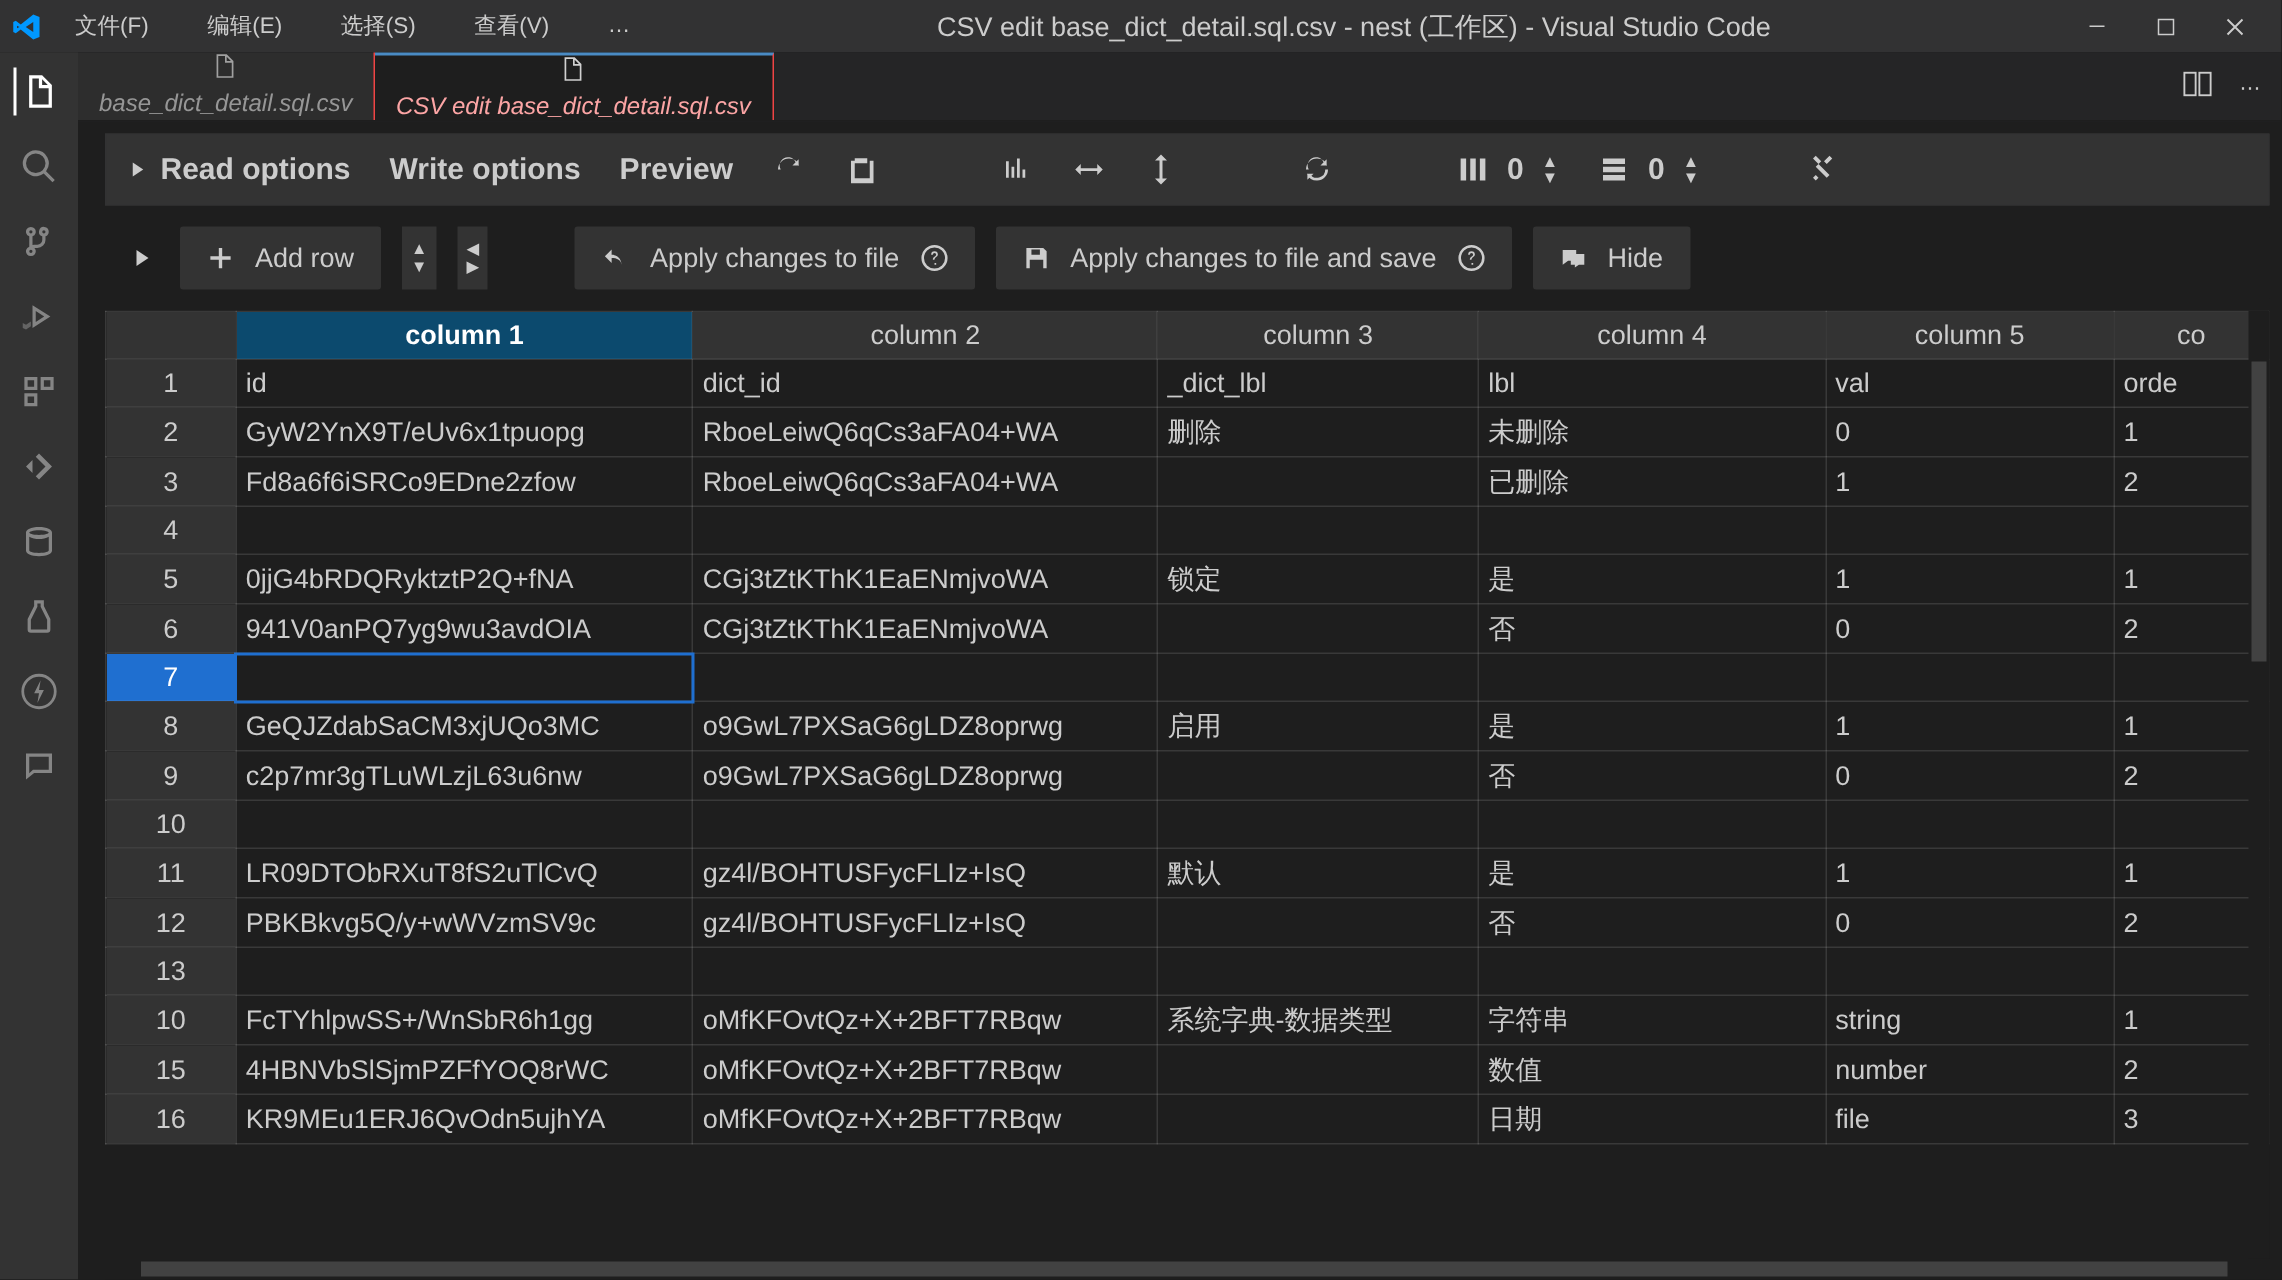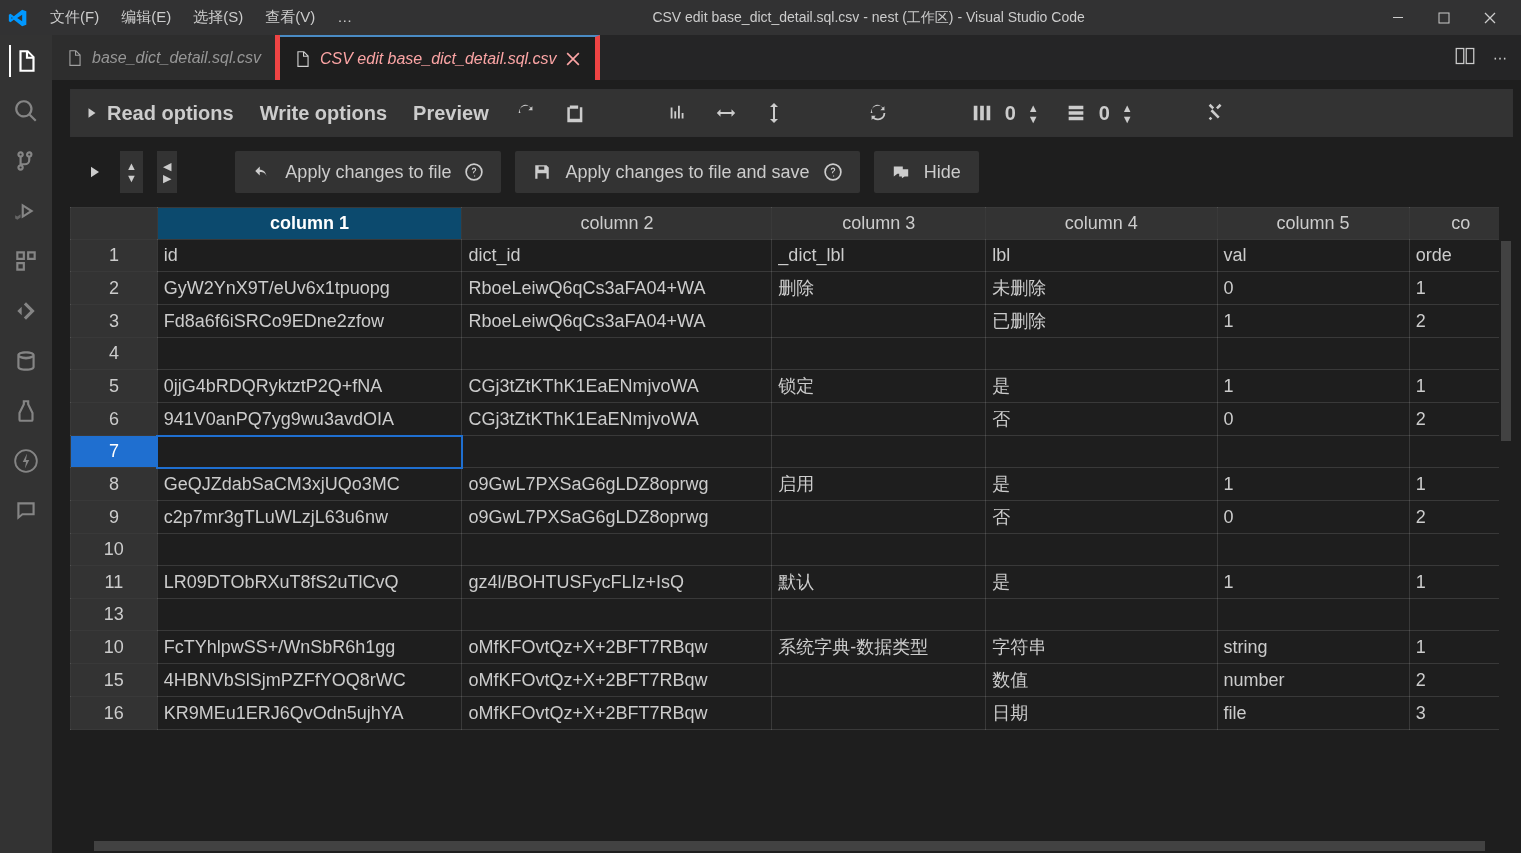--- a/index.html
+++ b/index.html
@@ -13,23 +13,23 @@
   font-size: 14px;
 }
 .titlebar {
   height: 35px;
   background: #323233;
   display: flex;
   align-items: center;
   padding: 0 8px;
 }
 .titlebar .logo { width: 20px; height: 20px; margin-right: 12px; }
-.titlebar .menus { display: flex; gap: 2px; }
+.titlebar .menus { display: flex; gap: 19px; }
 .titlebar .menu-item { padding: 4px 10px; font-size: 15px; color: #cccccc; }
-.titlebar .title { flex: 1; text-align: center; font-size: 14px; color: #cccccc; }
+.titlebar .title { flex: 1; text-align: center; font-size: 18px; color: #cccccc; }
 .titlebar .win-controls { display: flex; gap: 0; }
 .titlebar .win-btn { width: 46px; height: 35px; display: flex; align-items: center; justify-content: center; color: #cccccc; }
 .main-layout { display: flex; height: calc(100% - 35px); }
 .activity-bar {
   width: 52px;
   background: #333333;
   display: flex;
   flex-direction: column;
   align-items: center;
   padding-top: 10px;
@@ -43,22 +43,23 @@
   background: #252526;
   display: flex;
   align-items: stretch;
   border-bottom: 1px solid #1e1e1e;
 }
 .tab {
   display: flex; align-items: center; gap: 8px;
   padding: 0 14px;
   font-size: 16px; font-style: italic;
   color: #969696;
-  border-right: 5px solid #ef4444;
+  border-right: 1px solid #ef4444;
   background: #2d2d2d;
+  flex-direction: column;
 }
 .tab.active {
   background: #1e1e1e;
   color: #fca5a5;
   border-top: 2px solid #4a8bc4;
 }
 .tab .icon { width: 18px; height: 18px; }
 .tab .close { width: 16px; height: 16px; display: inline-flex; align-items: center; justify-content: center; }
 .tab-actions { margin-left: auto; display: flex; align-items: center; gap: 18px; padding-right: 14px; color: #cccccc; }
 .csv-toolbar1 {
@@ -341,20 +342,28 @@
           </svg>
         </span>
     </div>
 
     <div class="csv-toolbar2">
       <span class="tb-icon" style="color:#cccccc">
           <svg width="16" height="16" viewBox="0 0 12 12">
             <path d="M3 2l6 4-6 4z"></path>
           </svg>
         </span>
+      <div class="btn">
+        <span class="btn-icon">
+            <svg width="18" height="18" viewBox="0 0 16 16">
+              <path d="M7 2h2v5h5v2H9v5H7V9H2V7h5V2z"></path>
+            </svg>
+          </span>
+        <span>Add row</span>
+      </div>
       <div class="v-spinner">
           <span class="tri">▲</span>
           <span class="tri">▼</span>
         </div>
       <div class="v-spinner">
           <span class="tri">◀</span>
           <span class="tri">▶</span>
         </div>
       <div style="width:30px"></div>
       <div class="btn">
@@ -511,20 +520,29 @@
             <tr>
               <td class="rownum">11</td>
               <td>LR09DTObRXuT8fS2uTlCvQ</td>
               <td>gz4l/BOHTUSFycFLIz+IsQ</td>
               <td>默认</td>
               <td>是</td>
               <td>1</td>
               <td>1</td>
             </tr>
             <tr>
+              <td class="rownum">12</td>
+              <td>PBKBkvg5Q/y+wWVzmSV9c</td>
+              <td>gz4l/BOHTUSFycFLIz+IsQ</td>
+              <td></td>
+              <td>否</td>
+              <td>0</td>
+              <td>2</td>
+            </tr>
+            <tr>
               <td class="rownum">13</td>
               <td></td>
               <td></td>
               <td></td>
               <td></td>
               <td></td>
               <td></td>
             </tr>
             <tr>
               <td class="rownum">10</td>

